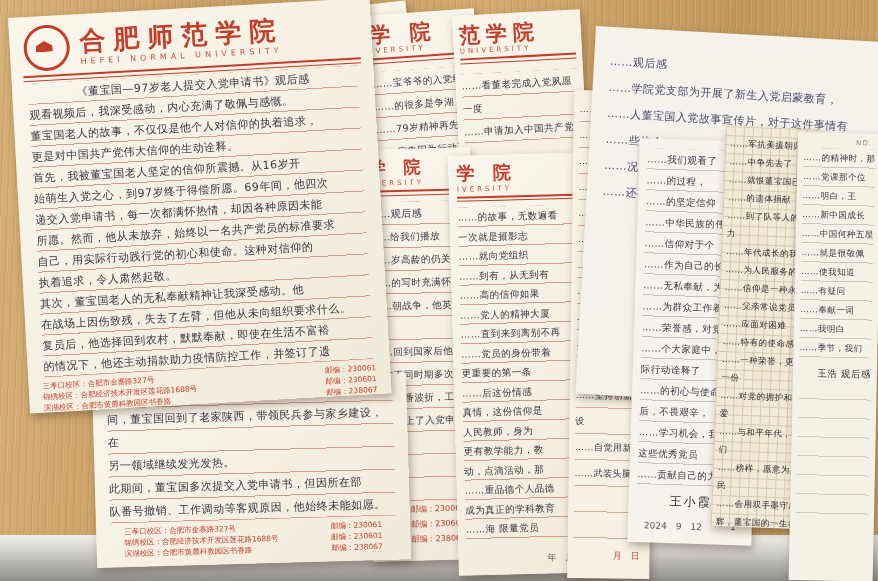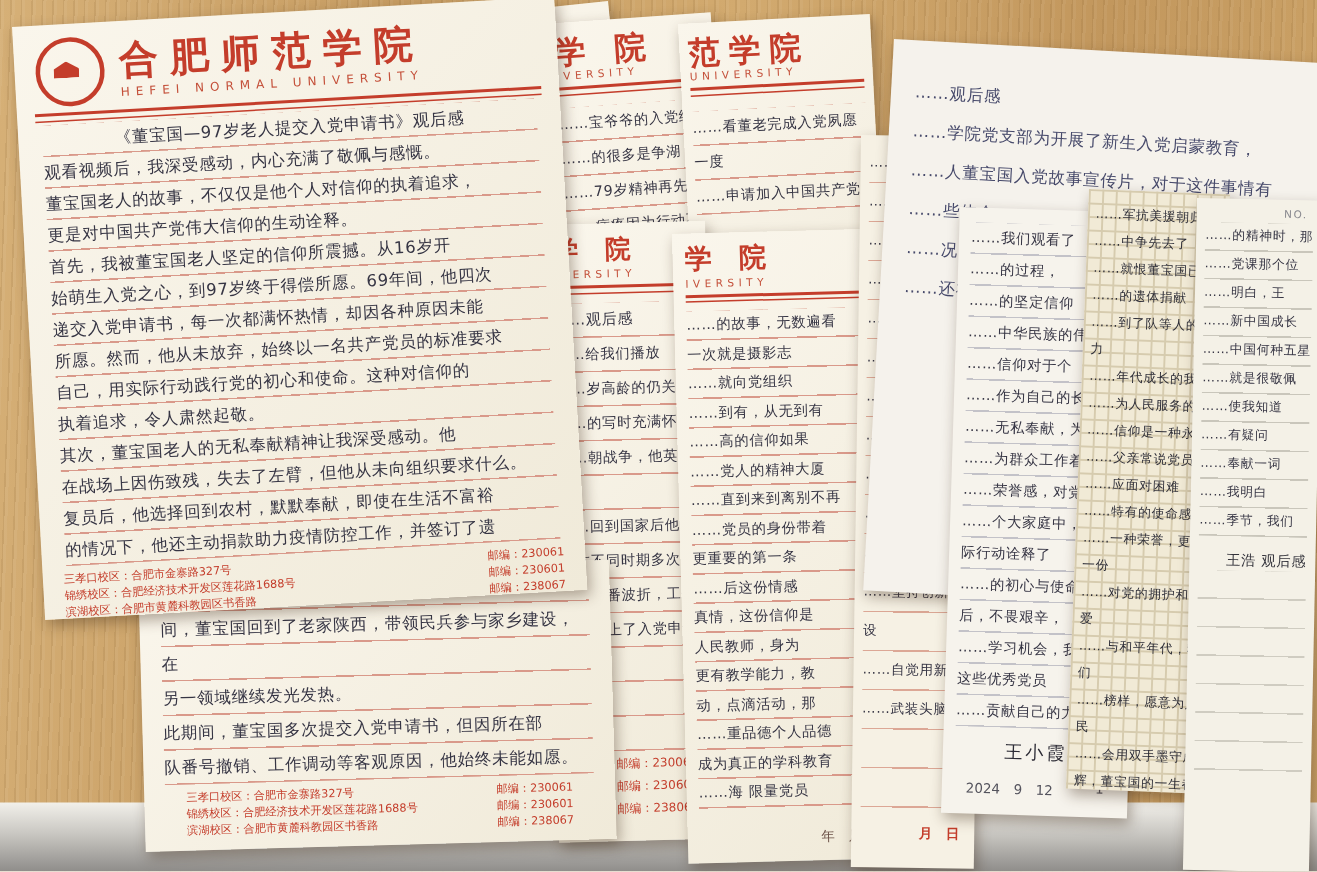--- a/index.html
+++ b/index.html
@@ -139,21 +139,21 @@
 ……的党因此
 ……达成了的
 ……老先生的
 ……看，榜样
 ……意义，成为
 ……的永远在
 ……基本观点，
 ……坚持创新建设
 ……自觉用新
 ……武装头脑</div>
-      <div style="color:#c43d2b;font-size:9px;text-align:right;padding:0 4px 16px 0;font-weight:bold;">月　日</div>
+      <div style="color:#c43d2b;font-size:9px;text-align:right;padding:0 4px 16px 0;">月　日</div>
     </div>
   </div>
 
   <div class="paper" style="left:596px;top:26px;width:288px;height:368px;transform:rotate(3.2deg);z-index:8;background:#f5f2ec;">
     <div class="hw" style="padding:22px 16px 0;font-size:11px;line-height:26px;color:#474a6b;">……观后感
 ……学院党支部为开展了新生入党启蒙教育，
 ……人董宝国入党故事宣传片，对于这件事情有
 ……些体会。
 ……况。在视频片中，董宝国一直默默向党组织
 ……还在疫情期间捐赠自己所有的元</div>

